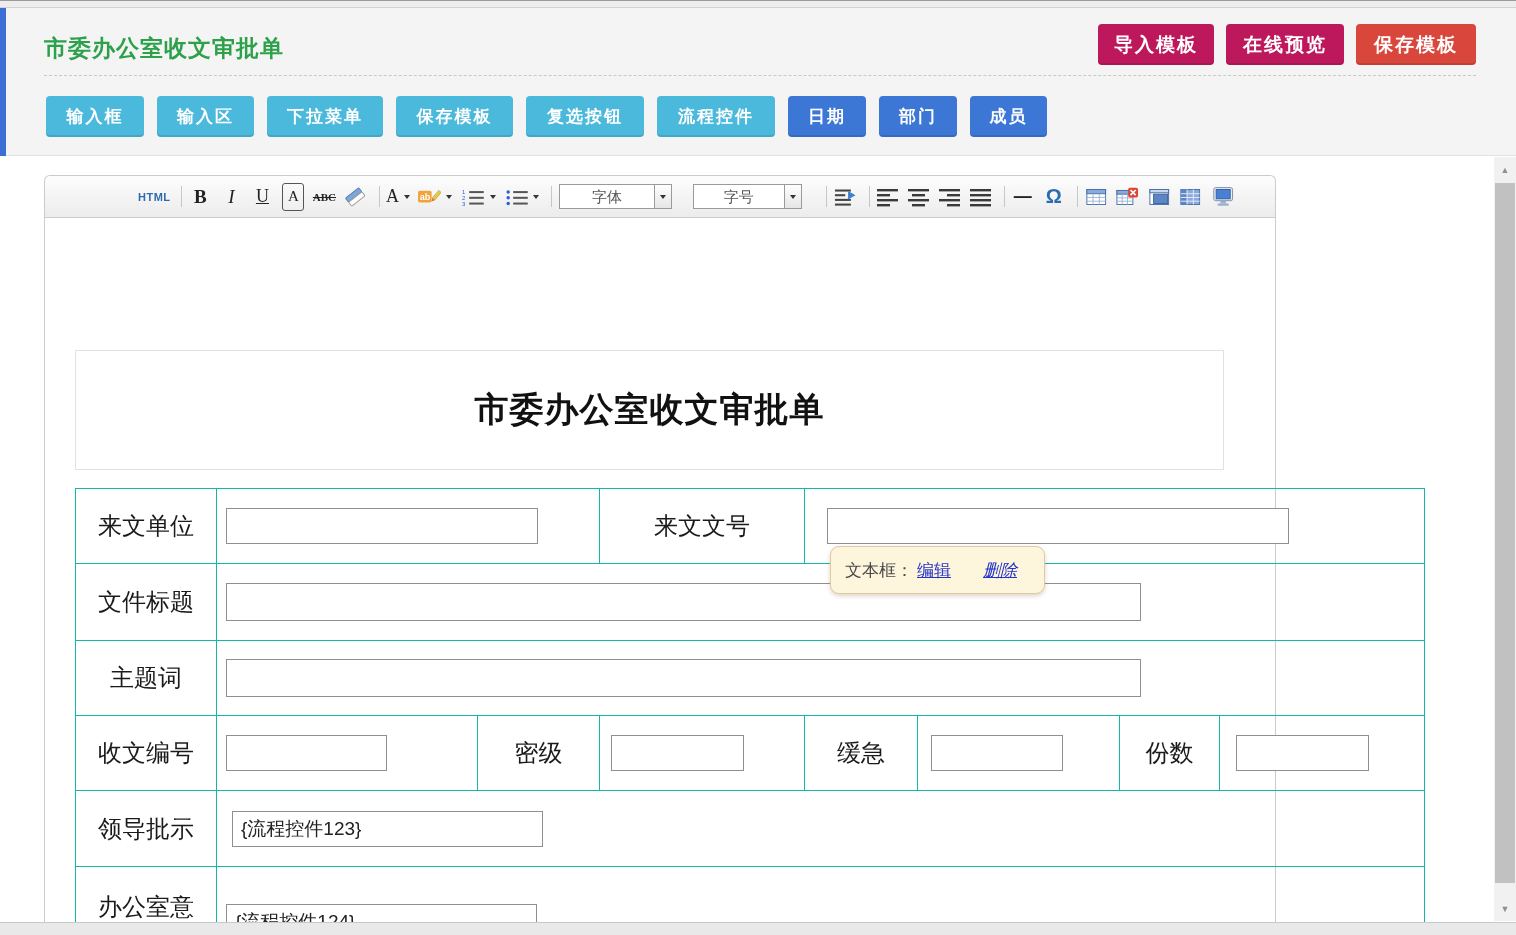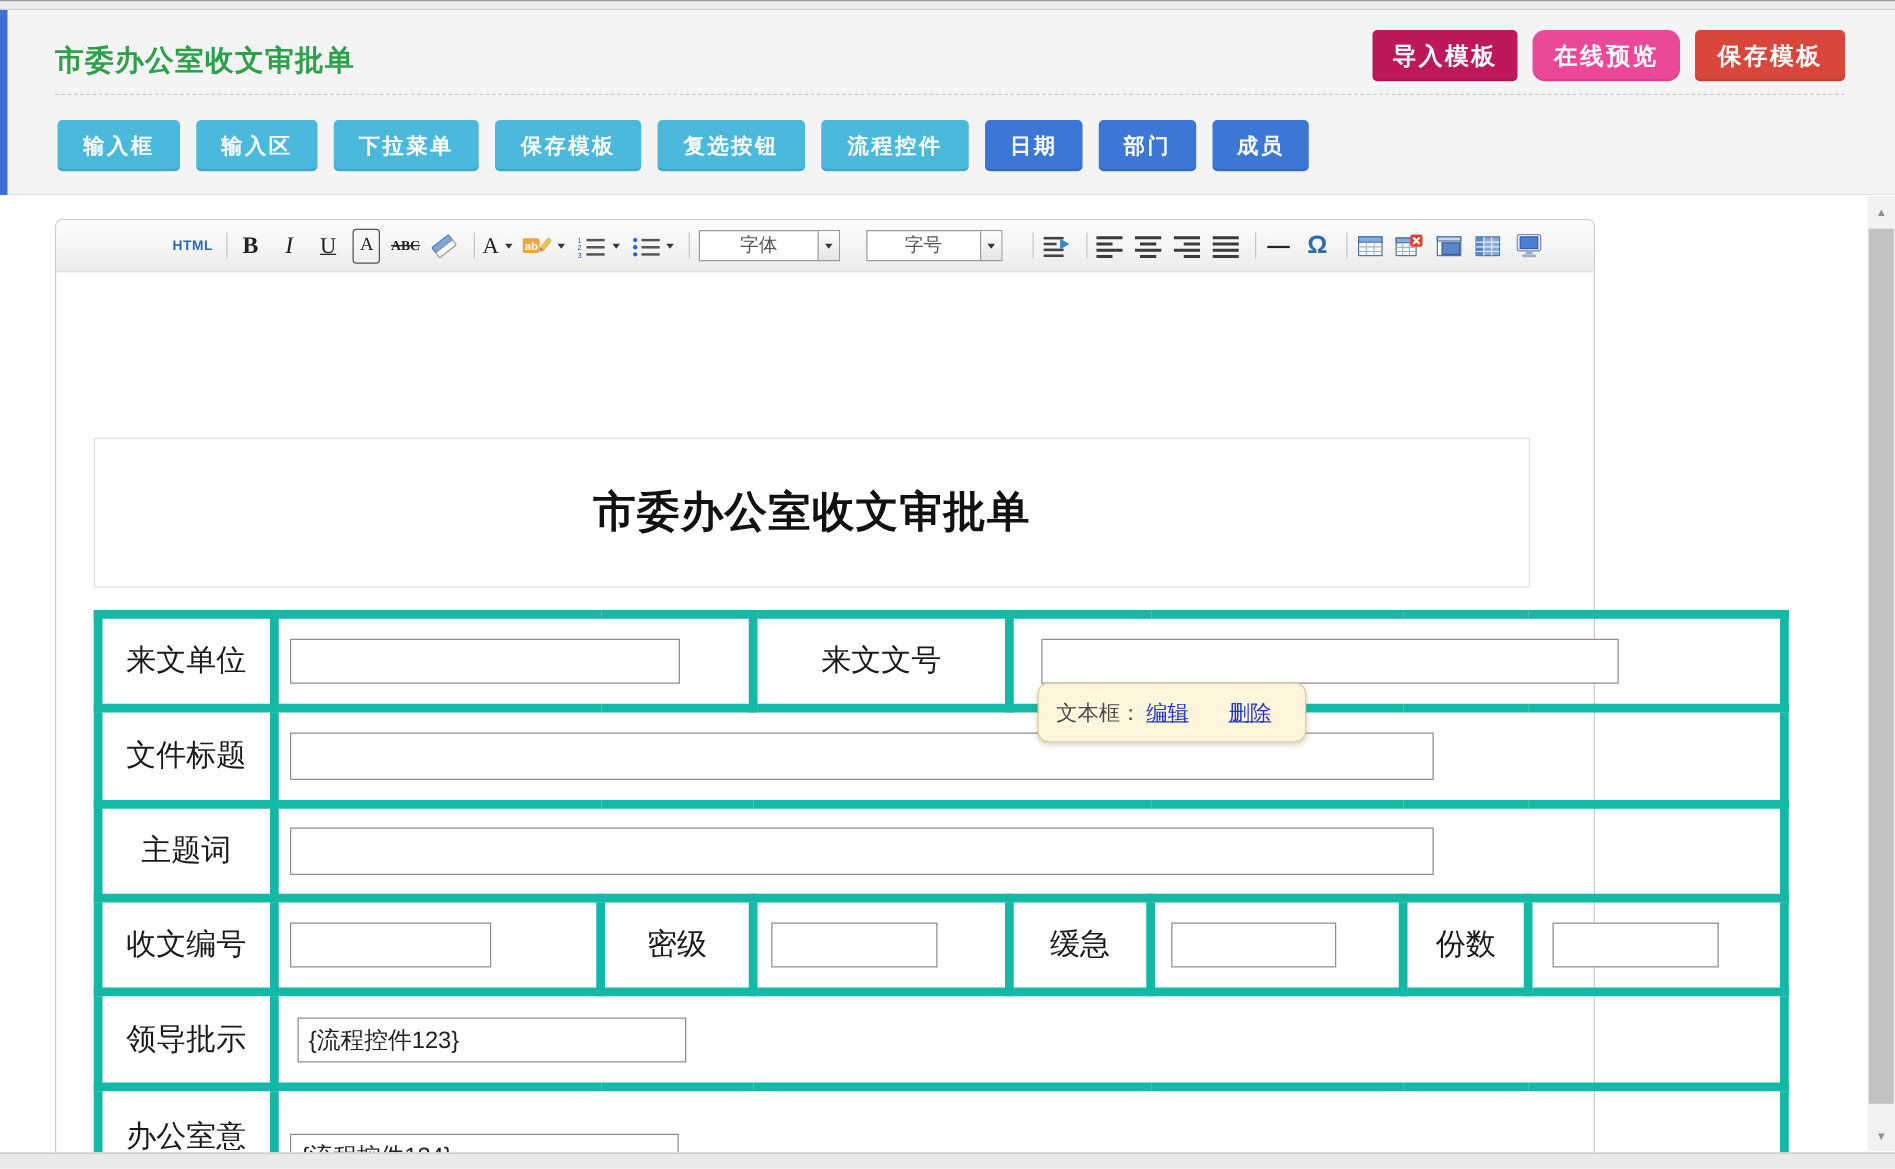--- a/index.html
+++ b/index.html
@@ -20,21 +20,21 @@
                 color:#2ca14a; letter-spacing:1px; }
   .dashed-sep { position:absolute; left:44px; top:67px; width:1432px; height:0;
                 border-top:1px dashed #c9c9c9; }
   .header-actions { position:absolute; top:16px; right:40px; display:flex; gap:12px; }
   .btn { display:inline-flex; align-items:center; justify-content:center; border:none;
          color:#fff; font-weight:bold; border-radius:4px; cursor:pointer; letter-spacing:2px;
          font-family:"Liberation Sans","DejaVu Sans",sans-serif;
          box-shadow:inset 0 -2px 0 rgba(0,0,0,.10); }
   .btn.action { height:41px; font-size:19px; }
   .btn.import { width:116px; background:#be185d; }
-  .btn.preview{ width:118px; background:#ec4899;border-radius:10px; }
+  .btn.preview{ width:118px; background:#be185d; }
   .btn.save   { width:120px; background:#d9473c; }
   .control-row { position:absolute; left:46px; top:88px; display:flex; gap:13px; }
   .btn.ctrl { height:41px; font-size:17px;text-align:center; }
   .btn.light-blue { background:#4ab9dc; }
   .btn.blue { background:#3d77d6; }
 
   
   #content-region { position:absolute; left:0; top:156px; width:1516px; height:766px;
                     background:#fff; overflow:hidden; }
 
@@ -67,36 +67,36 @@
   .t-hr { font-size:18px; font-weight:bold; color:#222; }
   .t-omega { font-size:20px; font-weight:bold; color:#2b6cb0; }
   .push-right { margin-left:auto; margin-right:14px; }
 
   
   #editor-content { padding:132px 51px 0 30px; }
   .doc-title-block { height:120px; border:1px solid #e2e2e2; display:flex; align-items:center;
                      justify-content:center; margin-bottom:18px; }
   .doc-title-block span { font-size:34px; font-weight:bold; color:#111; letter-spacing:1px; }
   table.form-table { width:1349px; border-collapse:collapse; table-layout:fixed; }
-  .form-table td { border:7px solid #14b8a6; vertical-align:middle; }
+  .form-table td { border:1px solid #14b8a6; vertical-align:middle; }
   .form-table td.lbl { text-align:center; font-size:24px; color:#1a1a1a; padding:0 17px;
                        line-height:1.25; }
   .cell-input { height:36px; border:1px solid #8f8f8f; background:#fff; font-size:19px;
                 color:#222; padding:0 8px; font-family:"Liberation Sans","DejaVu Sans",sans-serif; }
   .cell-input.tall { height:38px; }
 
   
   #field-tooltip { position:absolute; left:830px; top:390px; width:215px; height:48px;
                    background:#fdf5dc; border:1px solid #e3c9a2; border-radius:9px;
                    box-shadow:0 2px 4px rgba(120,90,30,.25); display:flex; align-items:center;
                    padding:0 14px; z-index:5; }
   #field-tooltip .prefix { font-size:17px; color:#4a4a4a; }
   #field-tooltip a { font-size:17px; color:#2334cc; text-decoration:underline; cursor:pointer; }
   #field-tooltip a.edit { margin-left:4px; }
-  #field-tooltip a.del { margin-left:32px; }
+  #field-tooltip a.del { margin-left:32px;font-style:italic; }
 
   
   #v-scrollbar { position:absolute; right:0; top:1px; width:22px; height:764px; background:#f1f1f1; }
   .sb-btn { position:absolute; left:0; width:22px; height:21px; display:flex; align-items:center;
             justify-content:center; color:#8f8f8f; font-size:9px; cursor:pointer; }
   .sb-up { top:2px; } .sb-down { bottom:2px; }
   .sb-thumb { position:absolute; left:1px; top:26px; width:20px; height:700px;
               background:#c1c1c1; cursor:pointer; }
 </style>
 </head>

